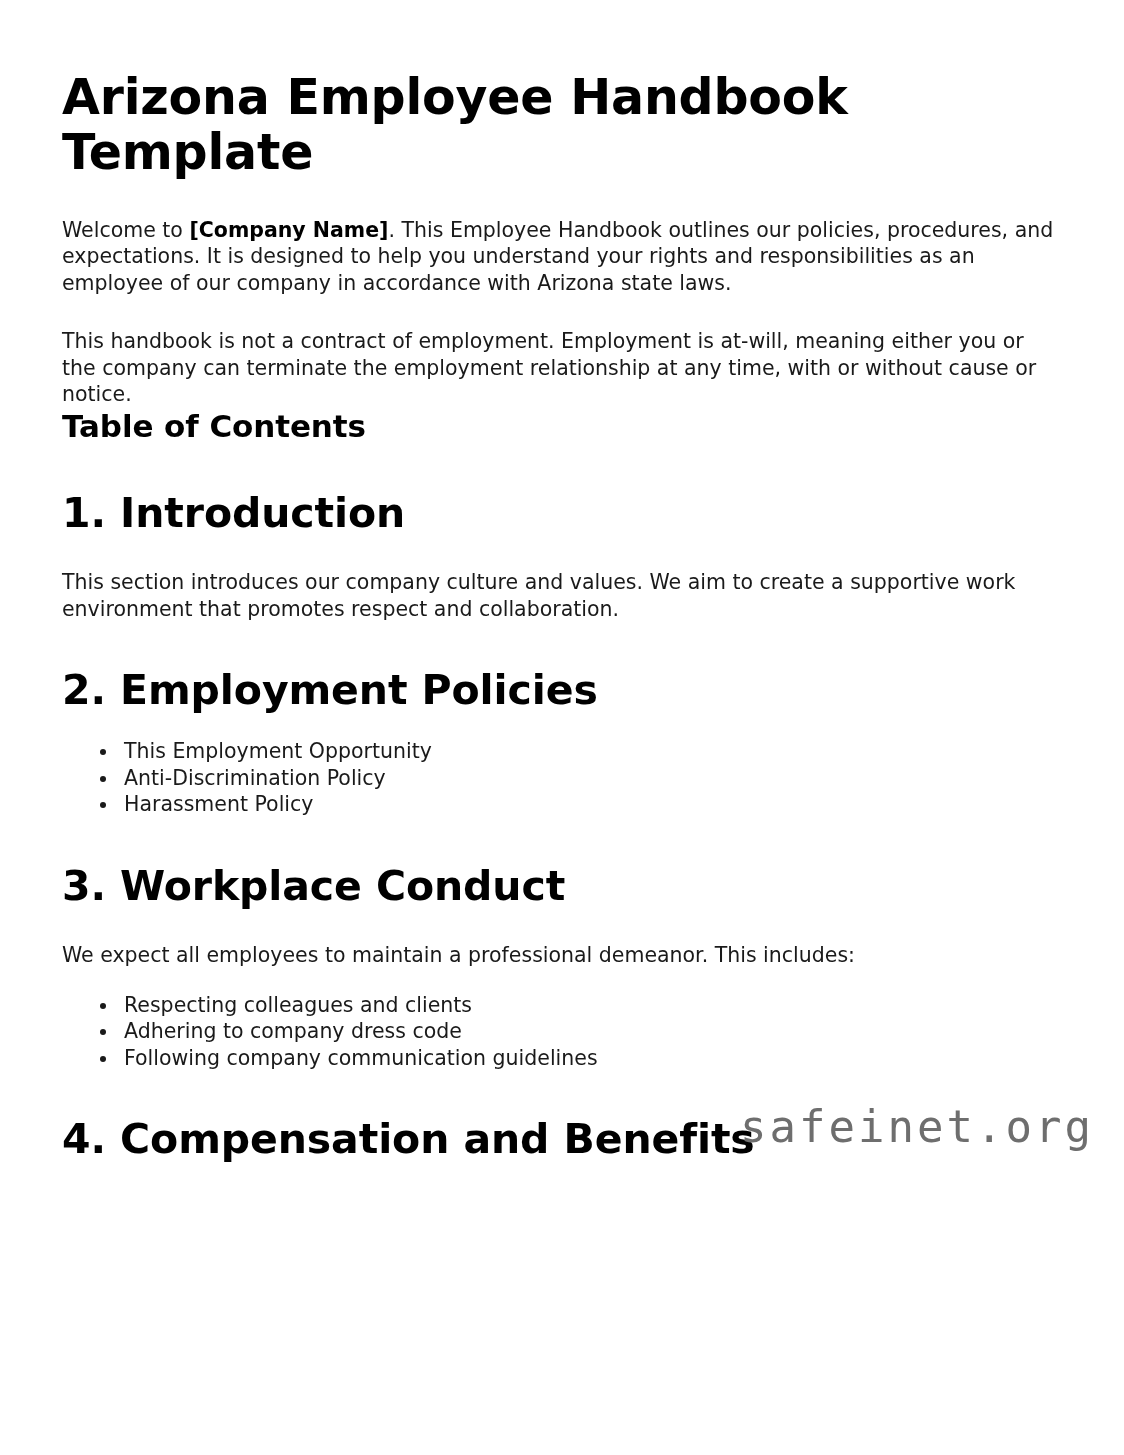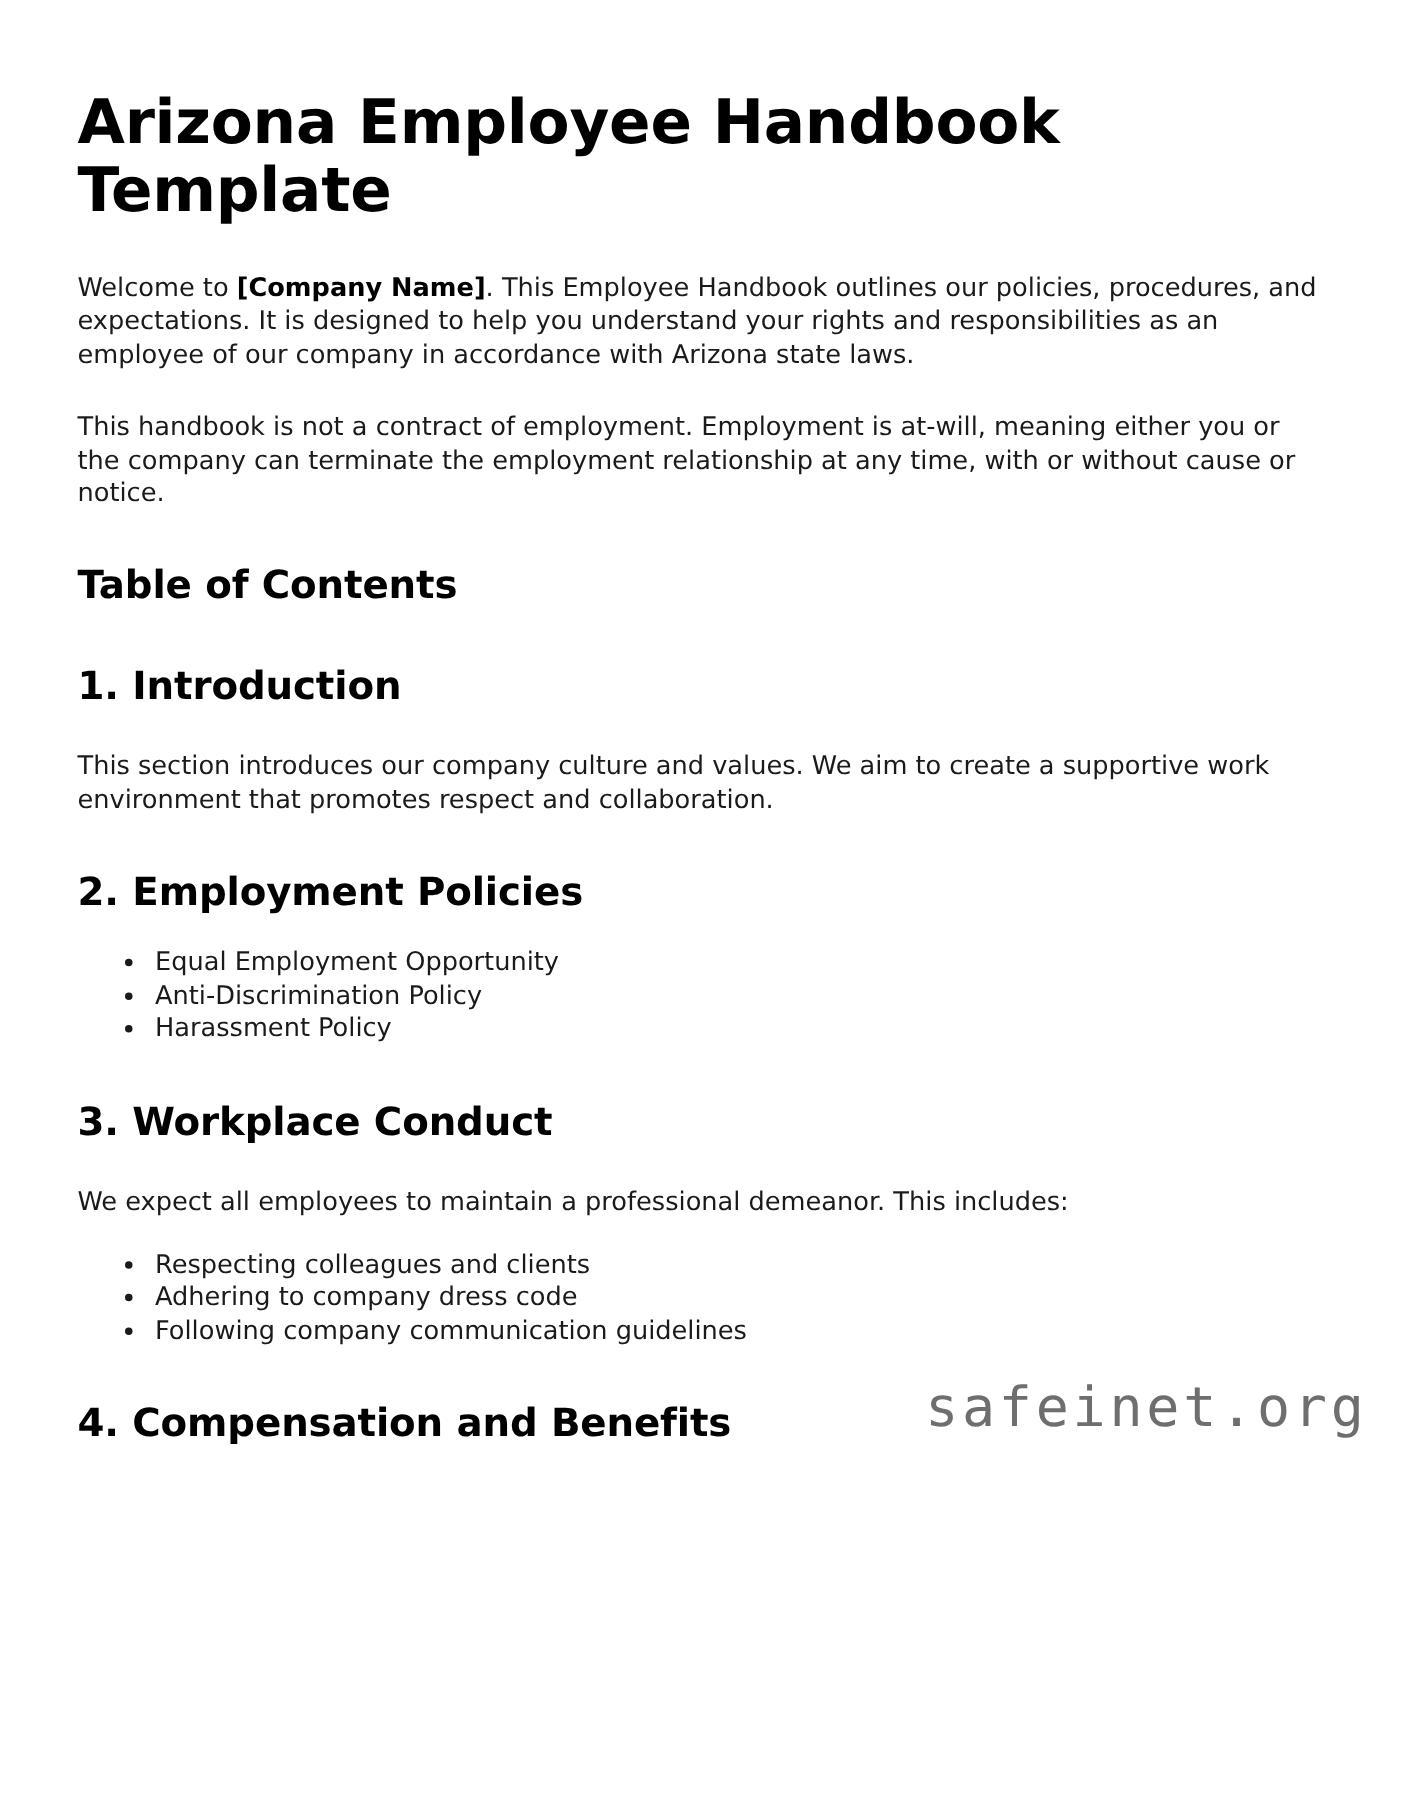--- a/index.html
+++ b/index.html
@@ -52,22 +52,22 @@
 
   
   h2.section-heading {
     font-size: 31px;
     font-weight: bold;
     line-height: 1.2;
     margin: 0;
     color: #000;
     letter-spacing: -0.1px;
   }
-  h2.toc-heading { margin-top: 42px; }
-  h2.num-heading { font-size: 31px; margin-top: 44px; }
+  h2.toc-heading { }
+  h2.num-heading { font-size: 41px; margin-top: 44px; }
 
   
   ol.toc-list {
     margin: 24px 0 0 0;
     padding-left: 60px;
     font-size: 20.5px;
     line-height: 26px;
     color: #1a1a1a;
   }
   ol.toc-list li { padding-left: 2px; }
@@ -114,21 +114,21 @@
   <p class="para gap">This handbook is not a contract of employment. Employment is at-will, meaning either you or the company can terminate the employment relationship at any time, with or without cause or notice.</p>
 
   <h2 class="section-heading toc-heading">Table of Contents</h2>
 
 
   <h2 class="section-heading num-heading">1. Introduction</h2>
   <p class="para lead">This section introduces our company culture and values. We aim to create a supportive work environment that promotes respect and collaboration.</p>
 
   <h2 class="section-heading num-heading">2. Employment Policies</h2>
   <ul class="bullets">
-    <li>Equal Employment Opportunity</li>
+    <li>This Employment Opportunity</li>
     <li>Anti-Discrimination Policy</li>
     <li>Harassment Policy</li>
   </ul>
 
   <h2 class="section-heading num-heading">3. Workplace Conduct</h2>
   <p class="para lead">We expect all employees to maintain a professional demeanor. This includes:</p>
   <ul class="bullets">
     <li>Respecting colleagues and clients</li>
     <li>Adhering to company dress code</li>
     <li>Following company communication guidelines</li>

